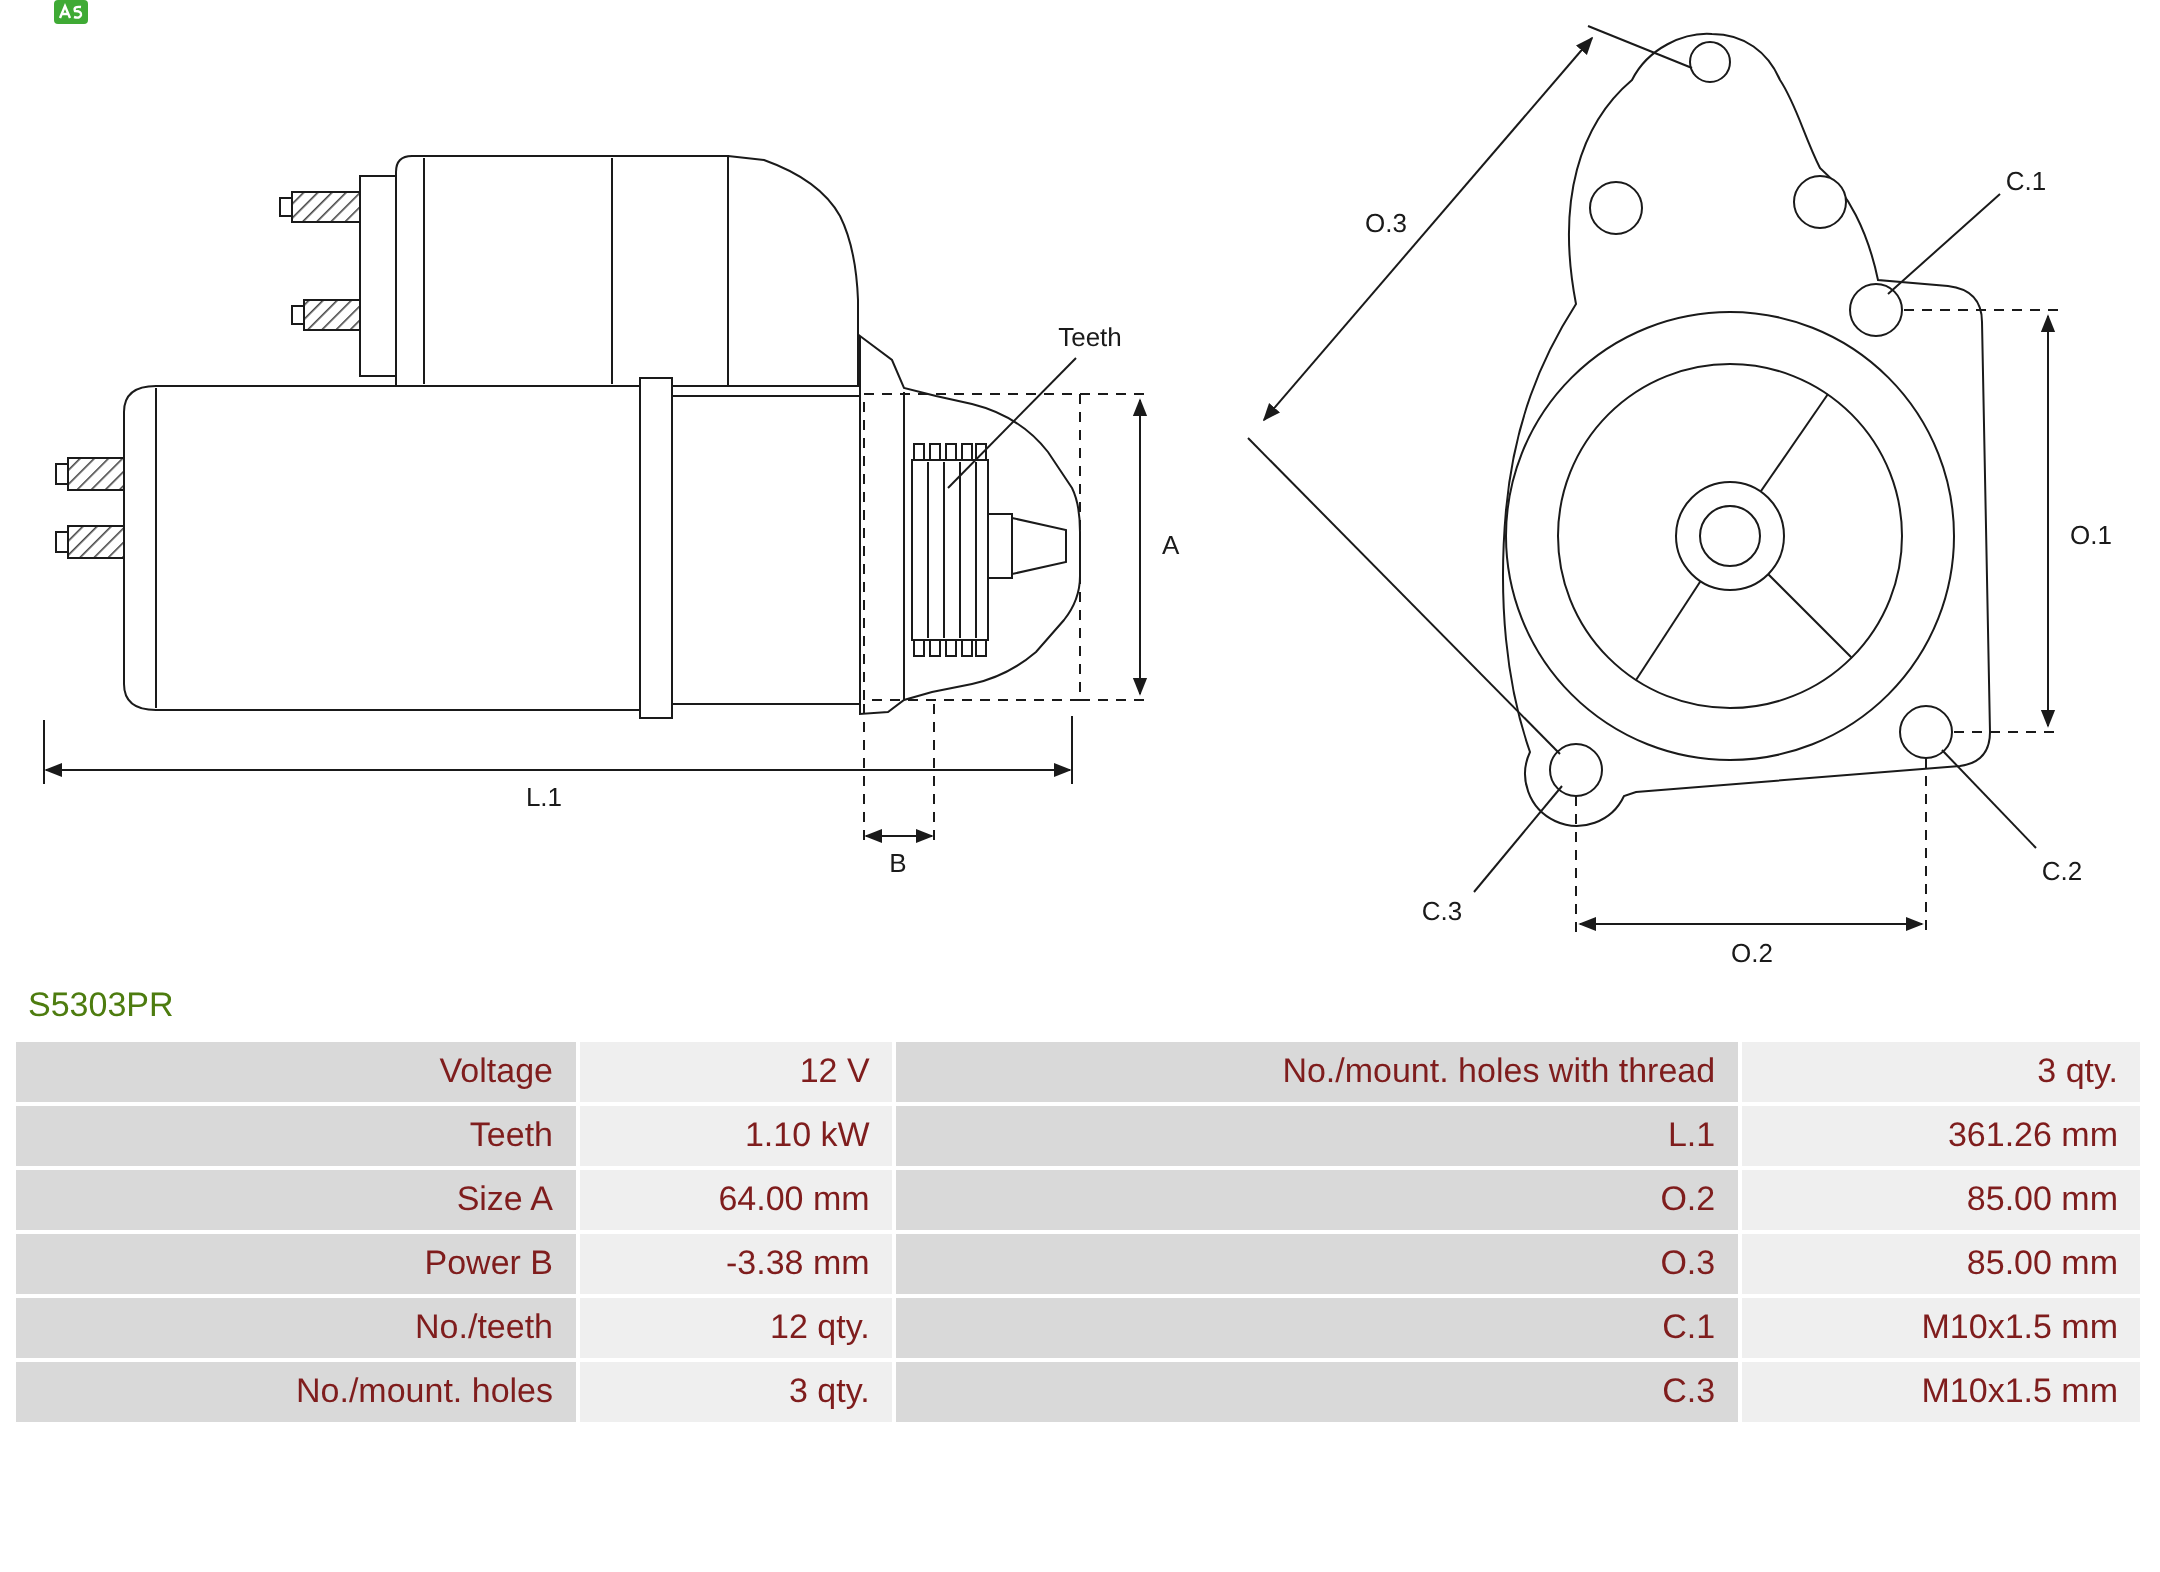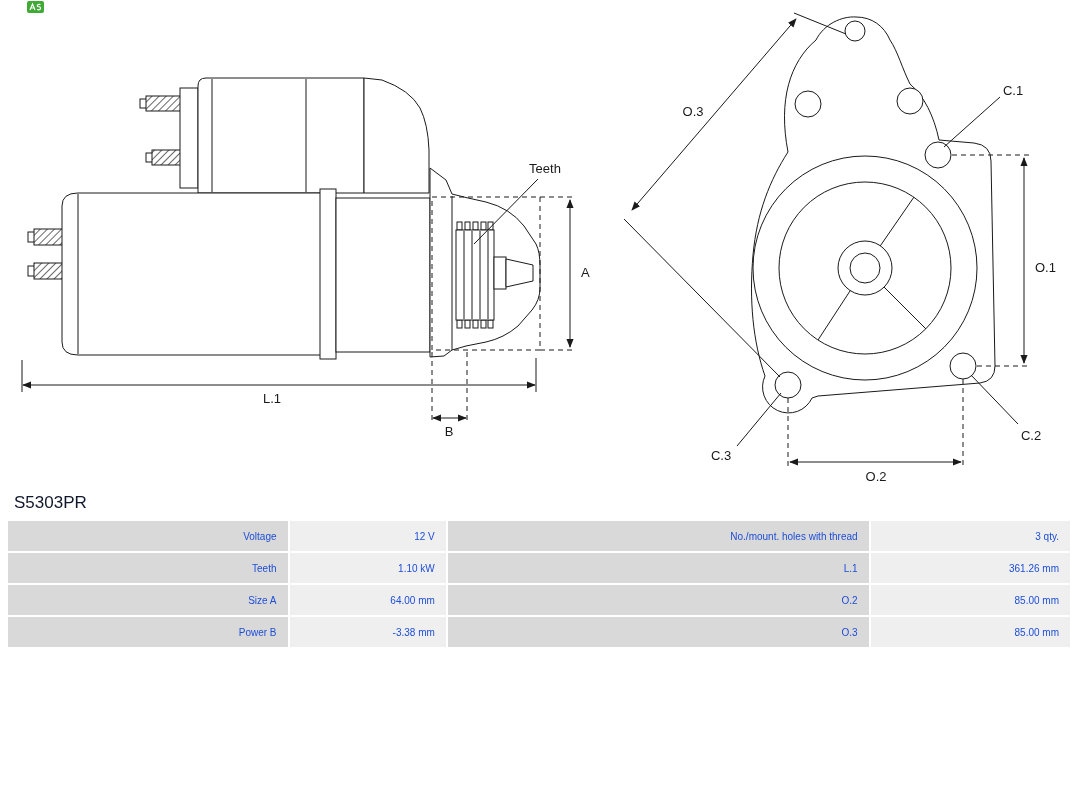--- a/index.html
+++ b/index.html
@@ -3,24 +3,24 @@
 <meta charset="utf-8">
 <style>
   html,body{margin:0;padding:0;}
   body{
     width:1080px;height:786px;background:#ffffff;position:relative;overflow:hidden;
     font-family:"Liberation Sans",sans-serif;color:#333333;
   }
   .logo{position:absolute;top:0;left:27px;width:17px;height:13px;}
   .drawings{position:relative;width:1080px;height:488px;}
   .drawings svg{display:block;}
-  .part-number{margin:6px 0 8px 14px;font-size:17px;line-height:1;color:#0f172a;}
+  .part-number{margin:6px 0 8px 14px;font-size:17px;line-height:1;color:#4d7c0f;}
   table.spec{
     border-collapse:separate;border-spacing:2px;margin-left:6px;
-    table-layout:fixed;width:1066px;font-size:10px;color:#1d4ed8;
+    table-layout:fixed;width:1066px;font-size:17px;color:#7f1d1d;
   }
   table.spec td{
     height:30px;padding:0 11px 0 4px;text-align:right;vertical-align:middle;
     overflow:hidden;white-space:nowrap;
   }
   td.lbl{background:#d9d9d9;}
   td.val{background:#efefef;}
   
   .fw{fill:#ffffff;stroke:#1a1a1a;stroke-width:1;}
   .ln{fill:none;stroke:#1a1a1a;stroke-width:1;}
@@ -225,16 +225,28 @@
         <td class="val">64.00 mm</td>
         <td class="lbl">O.2</td>
         <td class="val">85.00 mm</td>
       </tr>
       <tr>
         <td class="lbl">Power B</td>
         <td class="val">-3.38 mm</td>
         <td class="lbl">O.3</td>
         <td class="val">85.00 mm</td>
       </tr>
+      <tr>
+        <td class="lbl">No./teeth</td>
+        <td class="val">12 qty.</td>
+        <td class="lbl">C.1</td>
+        <td class="val">M10x1.5 mm</td>
+      </tr>
+      <tr>
+        <td class="lbl">No./mount. holes</td>
+        <td class="val">3 qty.</td>
+        <td class="lbl">C.3</td>
+        <td class="val">M10x1.5 mm</td>
+      </tr>
     </tbody>
   </table>
 
 </div>
 
 </body></html>

